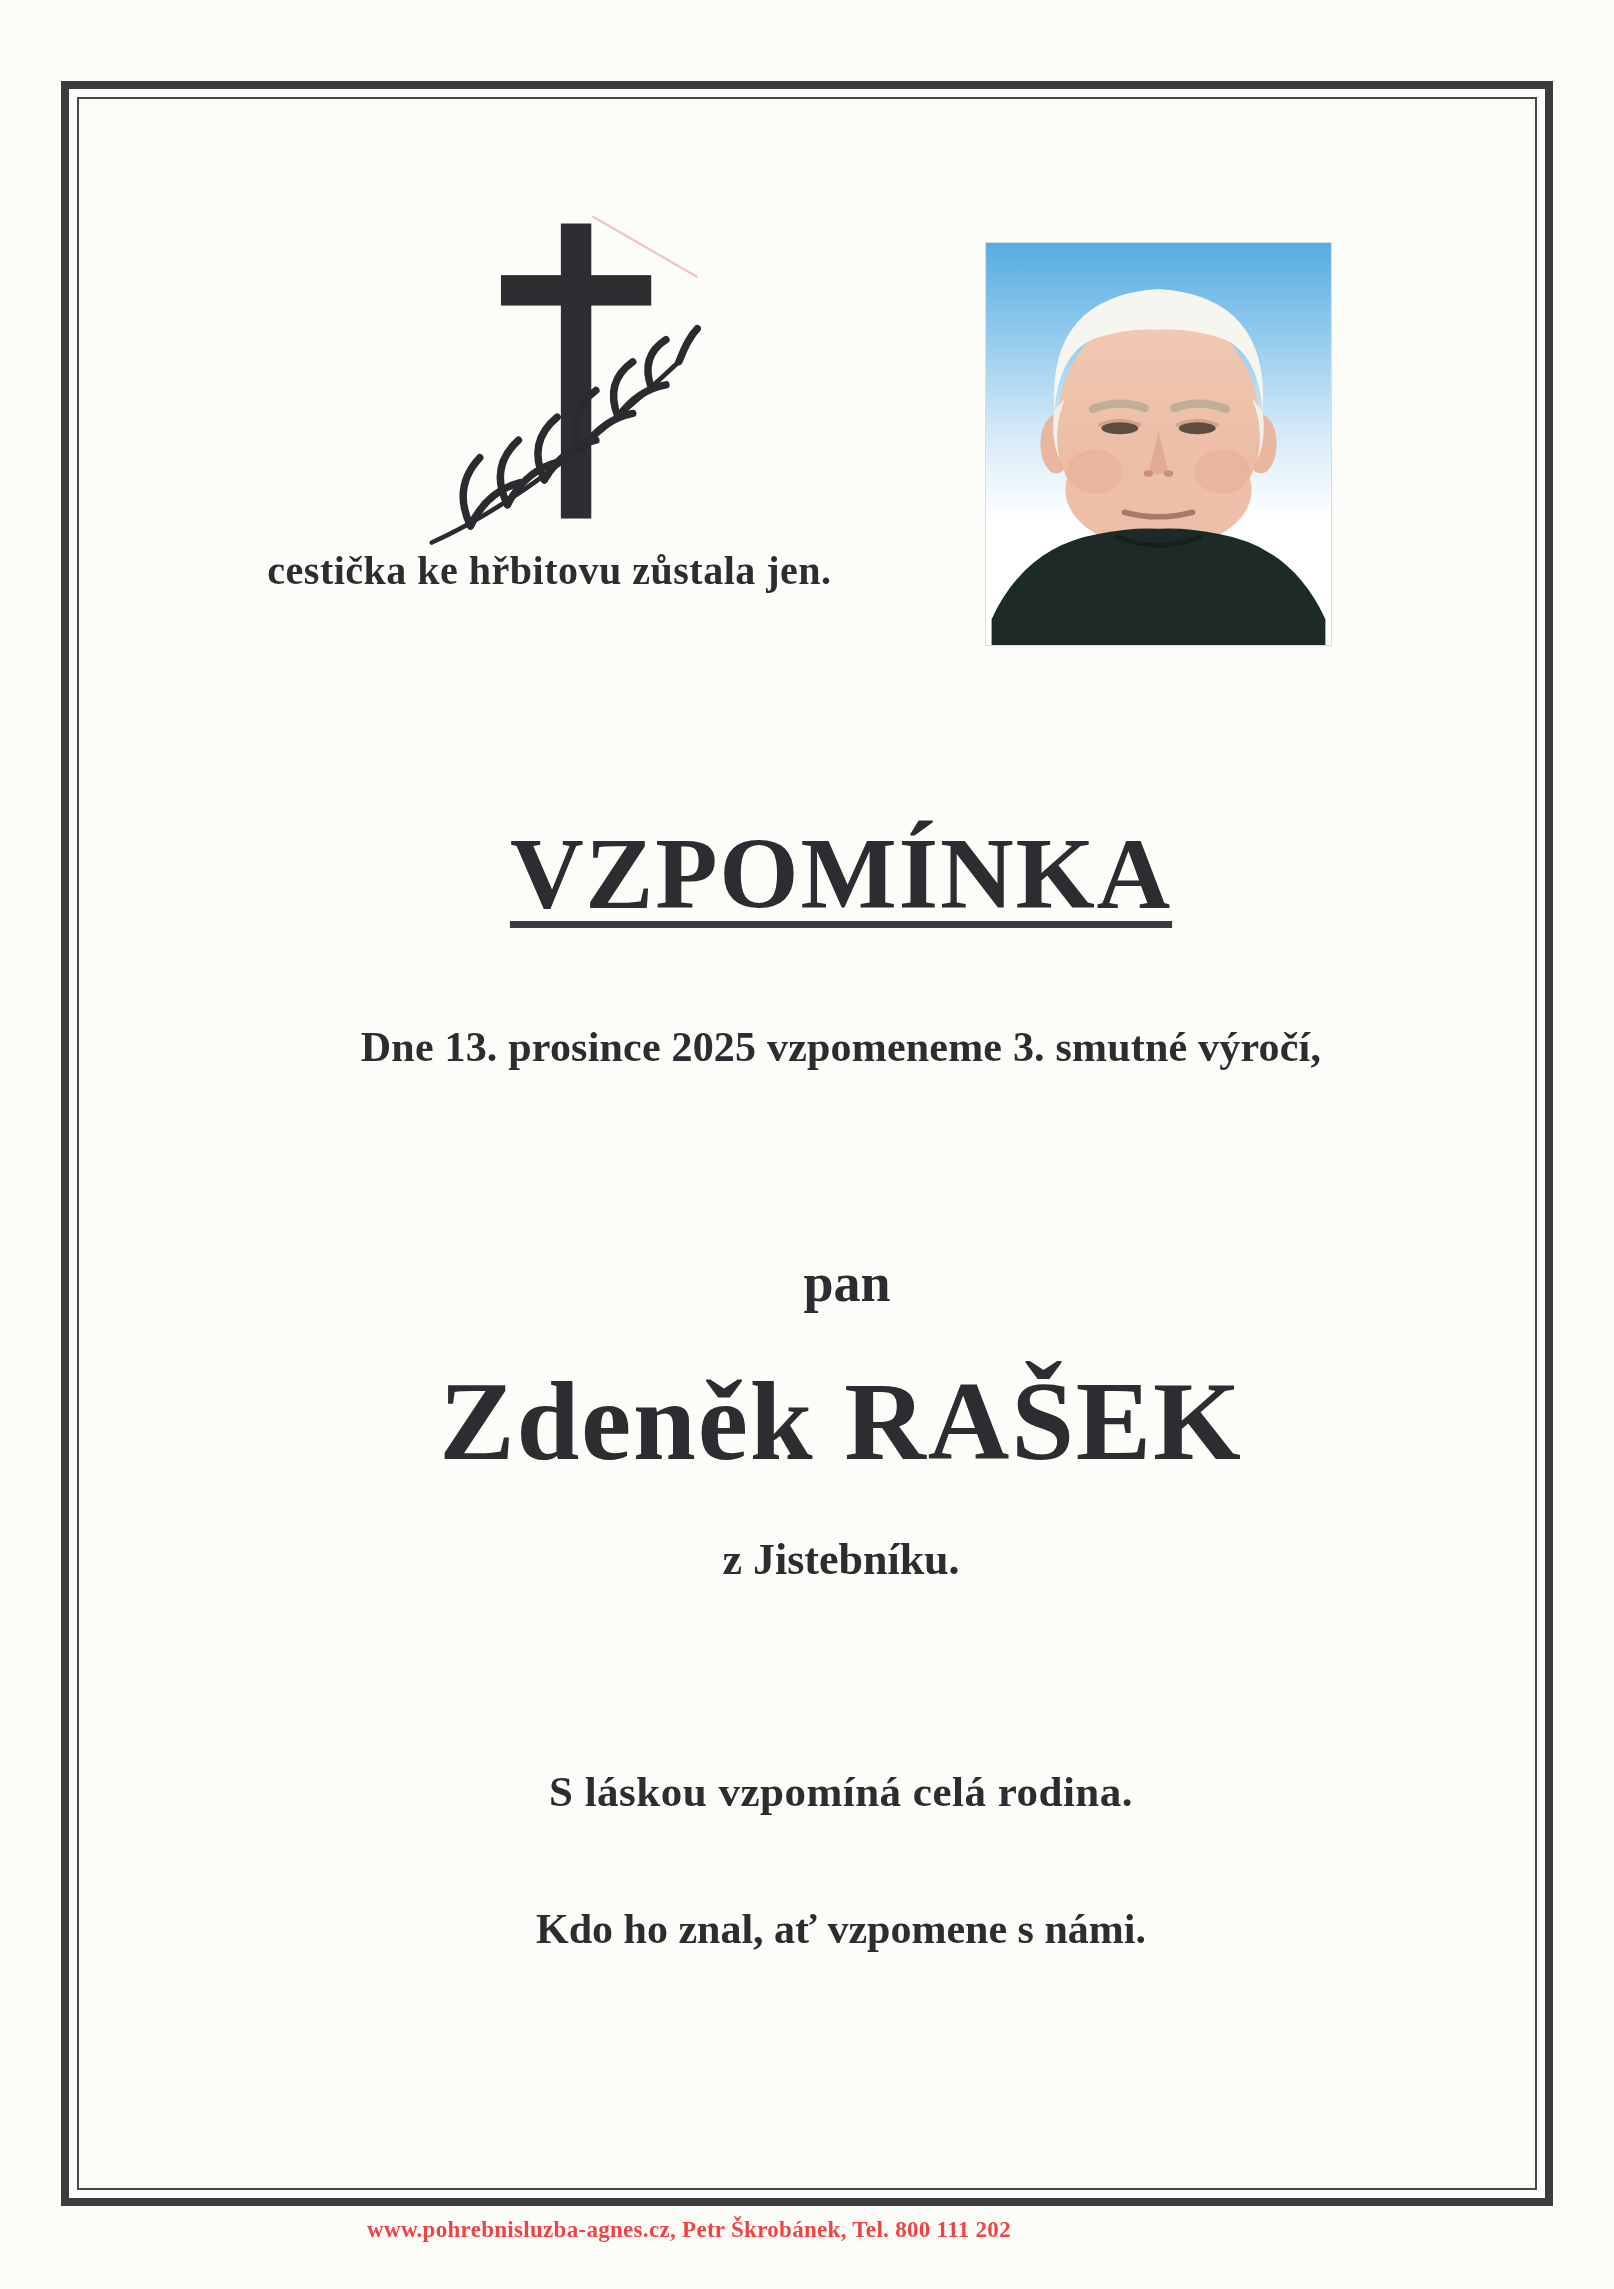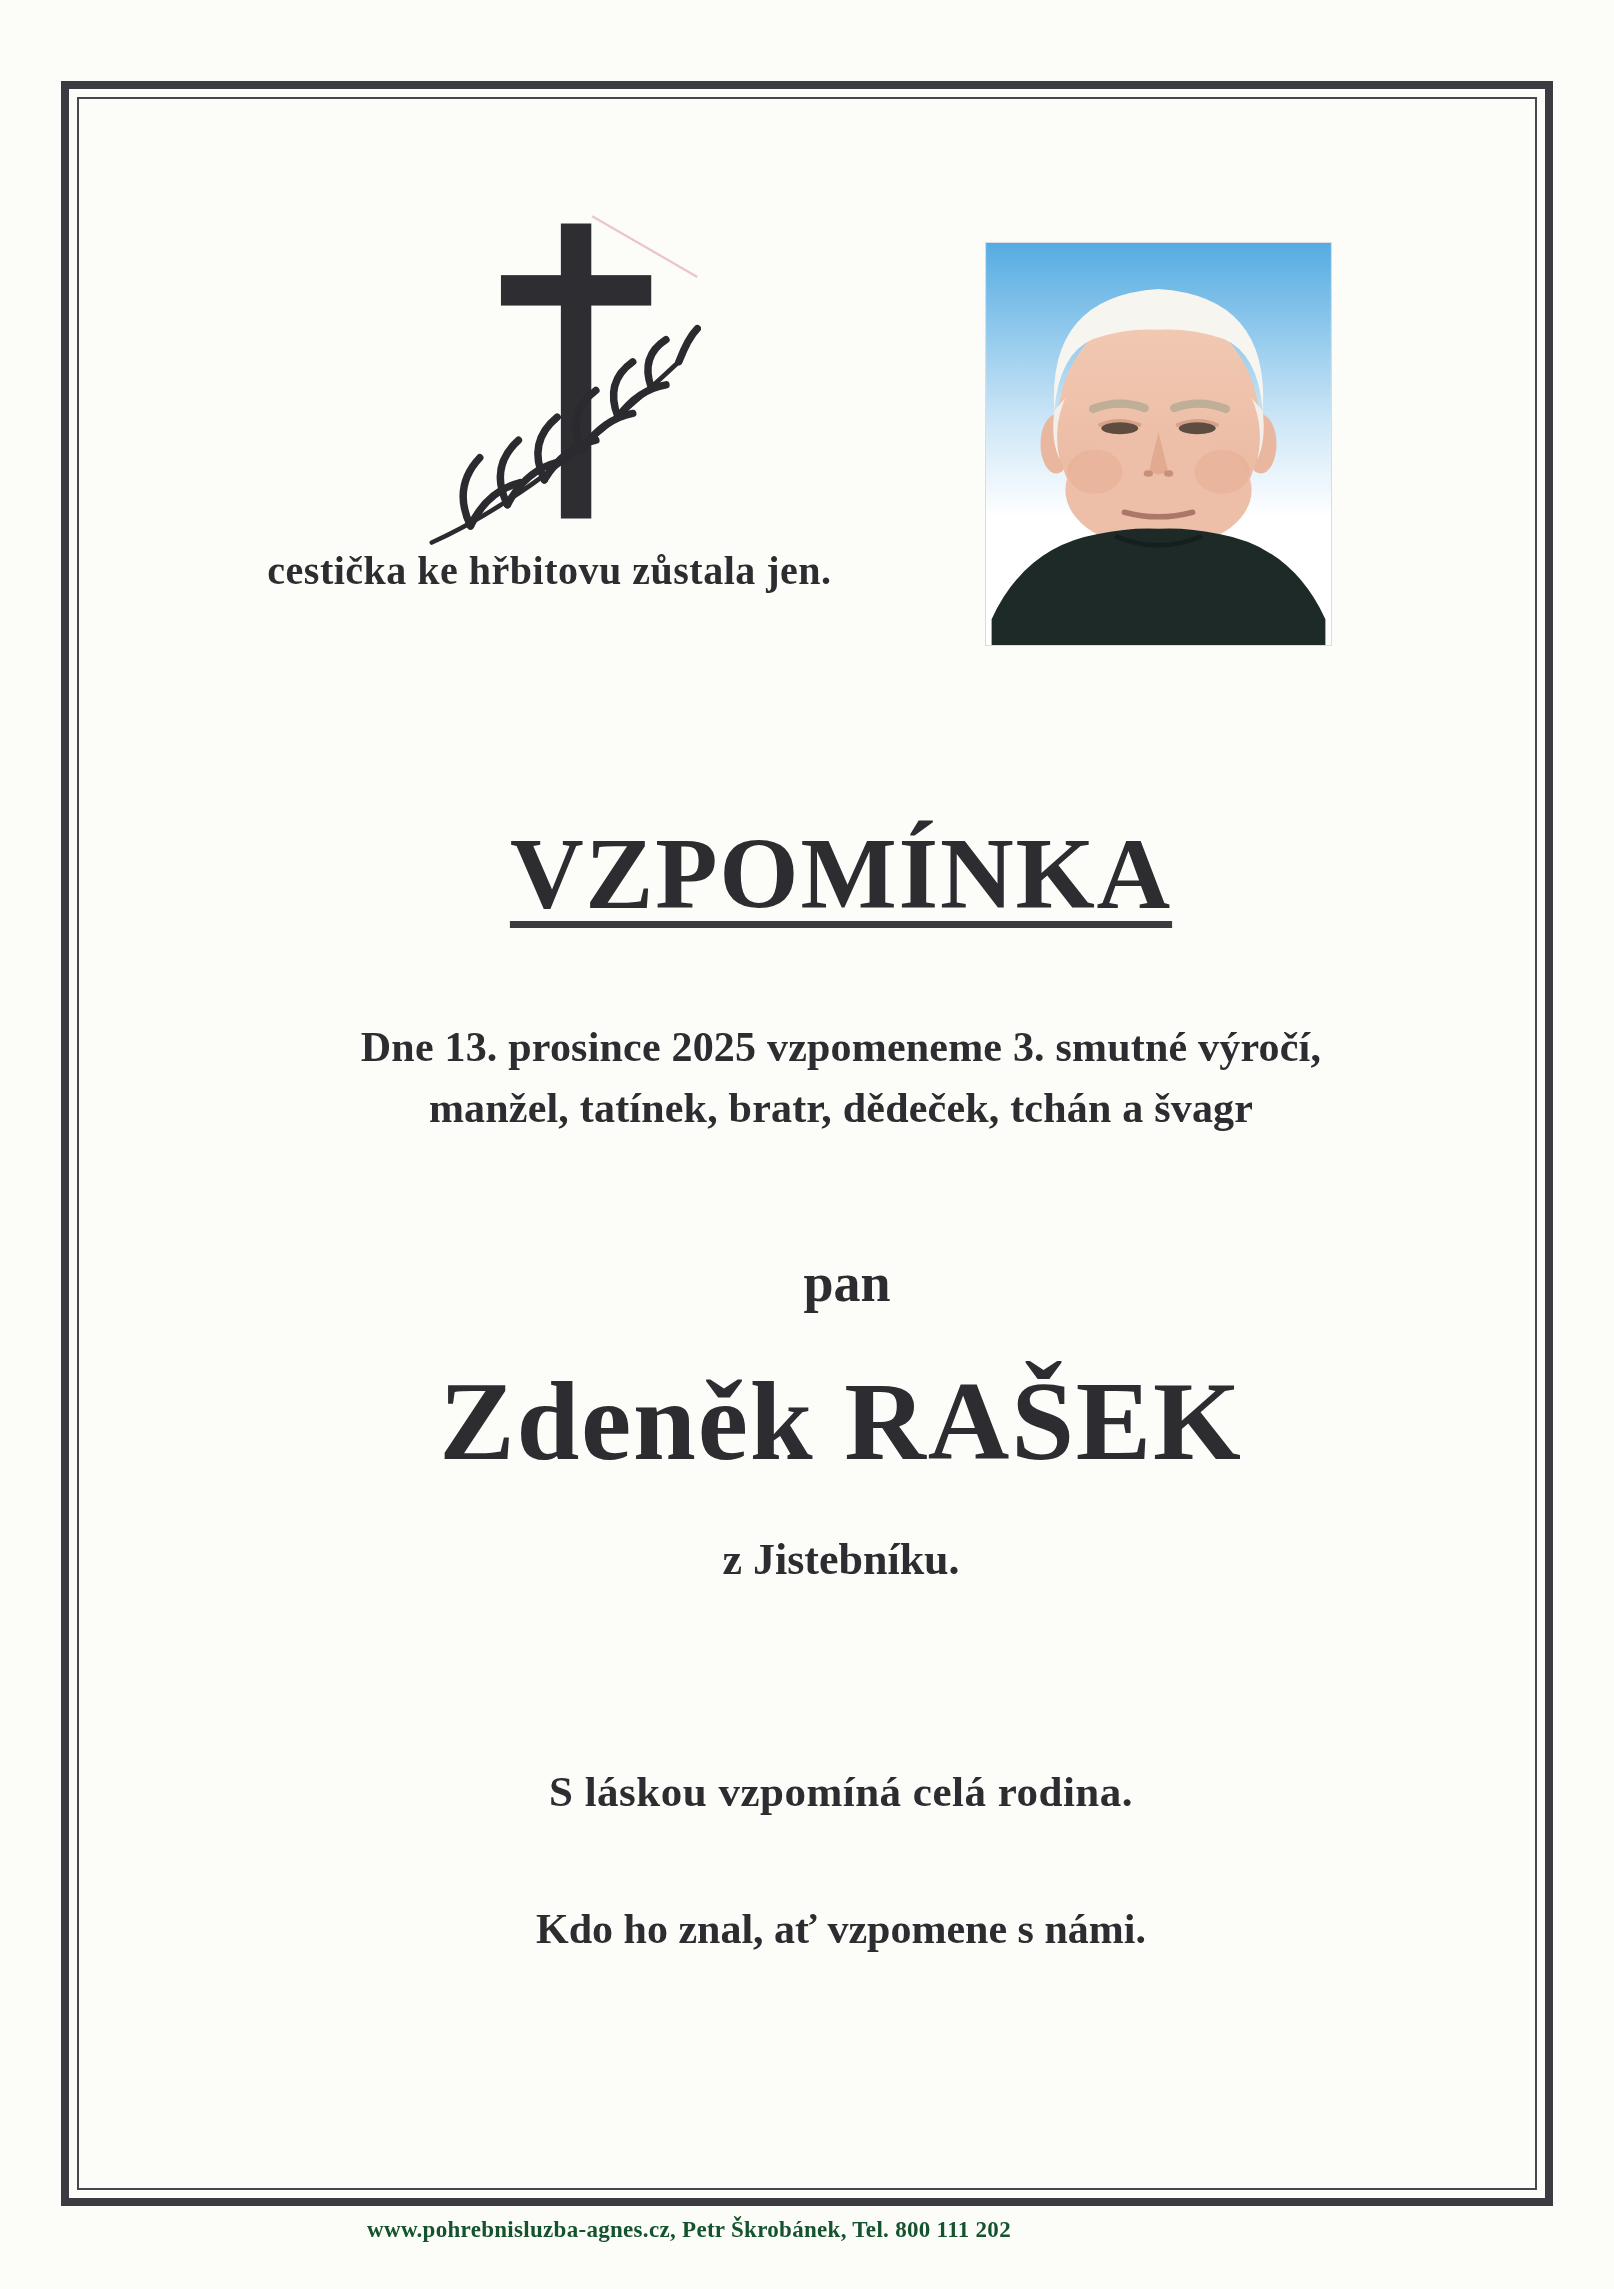--- a/index.html
+++ b/index.html
@@ -48,21 +48,21 @@
     top:1017px;font-size:42px;line-height:1.46;letter-spacing:0.2px;
   }
   .salutation{top:1252px;font-size:54px;margin-left:6px;}
   .deceased{
     top:1364px;font-size:113px;font-weight:bold;letter-spacing:1.8px;line-height:1;
   }
   .origin{top:1534px;font-size:44px;font-weight:bold;}
   .closing{top:1755px;font-size:43px;font-weight:bold;letter-spacing:0.5px;margin-top:12px;}
   .final-line{top:1905px;font-size:42px;}
   .footer{
-    top:2217px;left:0;width:1378px;font-size:23px;color:#14532d;letter-spacing:0.3px;
+    top:2217px;left:0;width:1378px;font-size:23px;color:#ef4444;letter-spacing:0.3px;
   }
 </style>
 </head>
 <body>
 
 <div class="frame-outer">
   <div class="frame-inner"></div>
 </div>
 
 <div class="abs cross-wrap">
@@ -147,21 +147,20 @@
 <div class="abs verse center">
   <div>cestička ke hřbitovu zůstala jen.</div>
 </div>
 
 <div class="abs title center fullw">
   <span>VZPOMÍNKA</span>
 </div>
 
 <div class="abs announce center fullw">
   <div>Dne 13. prosince 2025 vzpomeneme 3. smutné výročí,</div>
-  <div>manžel, tatínek, bratr, dědeček, tchán a švagr</div>
 </div>
 
 <div class="abs salutation center fullw">pan</div>
 
 <div class="abs deceased center fullw">Zdeněk RAŠEK</div>
 
 <div class="abs origin center fullw">z Jistebníku.</div>
 
 <div class="abs closing center fullw">S láskou vzpomíná celá rodina.</div>
 

